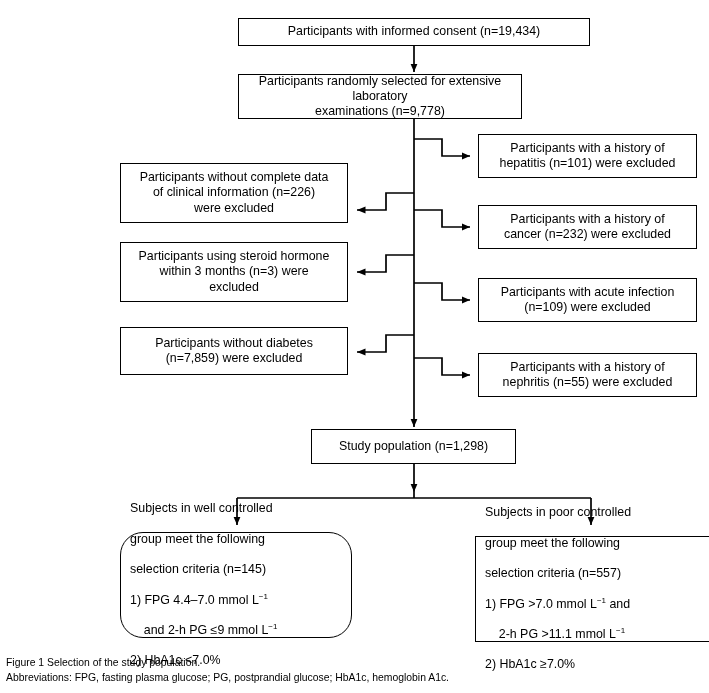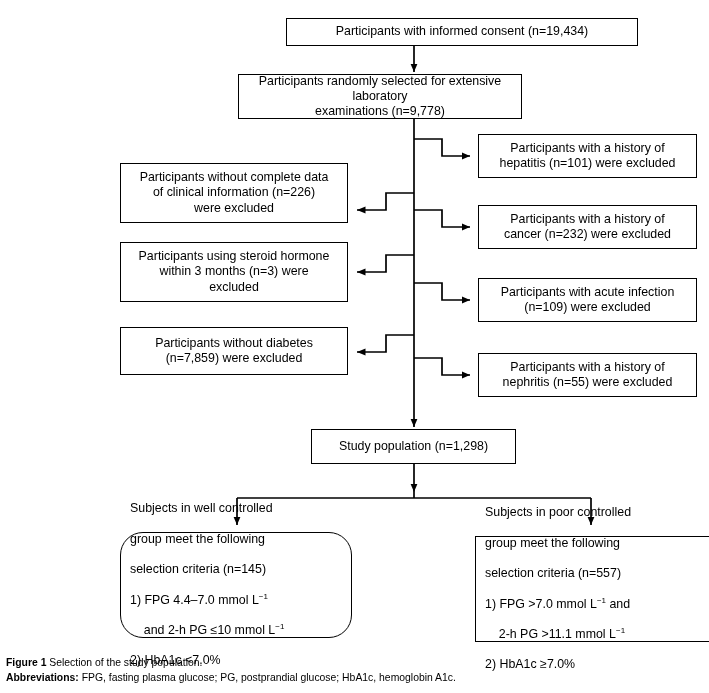--- a/index.html
+++ b/index.html
@@ -53,21 +53,21 @@
   .caption {
     position: absolute;
     left: 6px;
     top: 655px;
     width: 697px;
     font-family: "Liberation Sans", sans-serif;
     font-size: 10.4px;
     line-height: 15px;
     color: #000000;
   }
-  .caption b { font-weight: bold; }
+  .caption b { font-weight: normal; }
   .cap-line { white-space: nowrap; }
   sup { font-size: 8px; vertical-align: super; line-height: 0; }
 </style>
 </head>
 <body>
 
 <div id="figure-root">
 
   <svg id="flow-svg" viewBox="0 0 709 648">
     <defs>
@@ -102,21 +102,21 @@
       <path d="M414,358 L442,358 L442,375 L470,375" marker-end="url(#arrowR)"></path>
 
       <path d="M414,464 L414,492" marker-end="url(#arrowD)"></path>
       <path d="M414,492 L414,498"></path>
       <path d="M237,498 L591,498"></path>
       <path d="M237,498 L237,525" marker-end="url(#arrowD)"></path>
       <path d="M591,498 L591,525" marker-end="url(#arrowD)"></path>
     </g>
   </svg>
 
-  <div class="node-box" style="left:238px; top:18px; width:352px; height:28px;margin-left:48px;">
+  <div class="node-box" style="left:238px; top:18px; width:352px; height:28px;">
     <span class="node-text">Participants with informed consent (n=19,434)</span>
   </div>
 
   <div class="node-box" style="left:238px; top:74px; width:284px; height:45px;">
     <span class="node-text">Participants randomly selected for extensive laboratory
 examinations (n=9,778)</span>
   </div>
 
   <div class="node-box" style="left:478px; top:134px; width:219px; height:44px;">
     <span class="node-text">Participants with a history of
@@ -158,21 +158,21 @@
   <div class="node-box" style="left:311px; top:429px; width:205px; height:35px;">
     <span class="node-text">Study population (n=1,298)</span>
   </div>
 
   <div class="node-box" style="left:120px; top:532px; width:232px; height:106px;border-radius:23px;">
     <div class="node-text left-align">
       <div>Subjects in well controlled</div>
       <div>group meet the following</div>
       <div>selection criteria (n=145)</div>
       <div><span>1) FPG 4.4–7.0 mmol L</span><sup>−1</sup></div>
-      <div style="white-space:pre;"><span>    and 2-h PG ≤10 mmol L</span><sup>−1</sup></div>
+      <div style="white-space:pre;"><span>    and 2-h PG ≤9 mmol L</span><sup>−1</sup></div>
       <div>2) HbA1c &lt;7.0%</div>
     </div>
   </div>
 
   <div class="node-box" style="left:475px; top:536px; width:272px; height:106px;">
     <div class="node-text left-align">
       <div>Subjects in poor controlled</div>
       <div>group meet the following</div>
       <div>selection criteria (n=557)</div>
       <div><span>1) FPG &gt;7.0 mmol L</span><sup>−1</sup><span> and</span></div>

